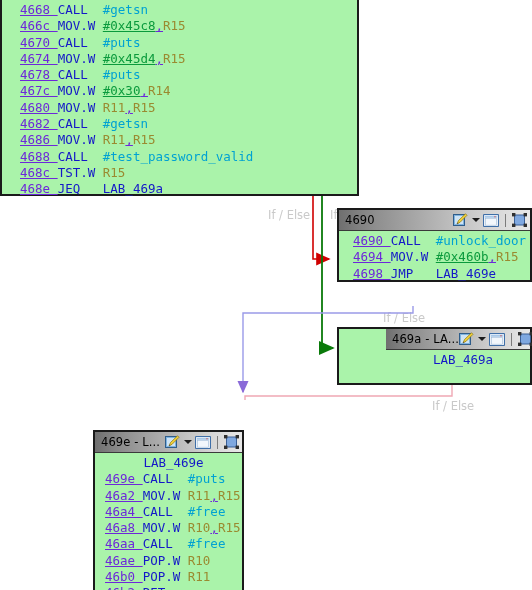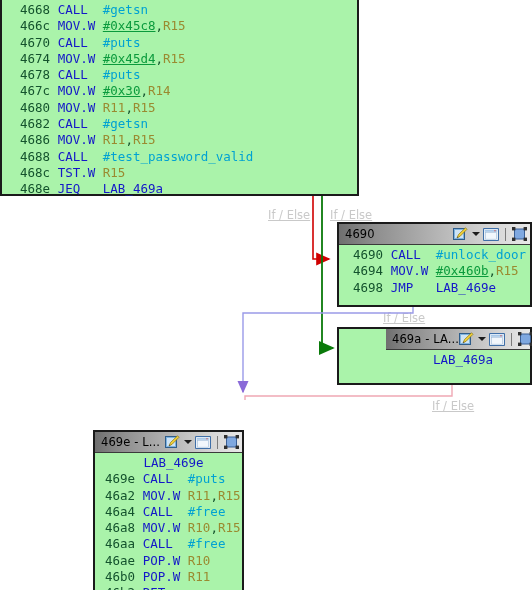--- a/index.html
+++ b/index.html
@@ -92,38 +92,37 @@
   
   .code {
     font-family: "DejaVu Sans Mono", monospace;
     font-size: 12.5px;
     line-height: 16.3px;
     color: #000000;
     padding: 2px 0 3px 0;
     white-space: pre;
   }
   .code .ln { display: block; }
-  .addr   { color: #14532d; }
+  .addr   { color: #6d28d9; text-decoration: underline; }
   .mnem   { color: #1418c8; }
   .reg    { color: #9a8a30; margin-top: 20px; }
   .const  { color: #0a9a3c; text-decoration: underline; }
   .sym    { color: #00a2d2; }
   .lbl    { color: #1418c8; }
   .labline { text-align: center; display: block; color: #1418c8; }
 
   
   .edge-label {
     position: absolute;
     font-family: "DejaVu Sans", sans-serif;
     font-size: 11.5px;
     color: #c9c9c9;
     white-space: nowrap;
     z-index: 2;
     user-select: none;
-    text-decoration: underline;
   }
 
   
   #edges {
     position: absolute;
     left: 0; top: 0;
     width: 532px; height: 590px;
     z-index: 3;
     pointer-events: none;
   }
@@ -163,21 +162,21 @@
 
 <div class="edge-label" style="left:268px; top:208px;">If / Else</div>
 <div class="edge-label" style="left:330px; top:208px;">If / Else</div>
 <div class="edge-label" style="left:383px; top:311px;">If / Else</div>
 <div class="edge-label" style="left:432px; top:399px;">If / Else</div>
 
 <div class="block noborder-top" style="left:0px; top:-2px; width:359px; height:198px;">
   <div class="code" style="padding-left:18px; padding-top:4px;" id="listing-entry"><span class="ln"><span class="addr">4668 </span><span class="mnem">CALL  </span><span class="sym">#getsn</span></span><span class="ln"><span class="addr">466c </span><span class="mnem">MOV.W </span><span class="const">#0x45c8</span><span class="addr">,</span><span class="reg">R15</span></span><span class="ln"><span class="addr">4670 </span><span class="mnem">CALL  </span><span class="sym">#puts</span></span><span class="ln"><span class="addr">4674 </span><span class="mnem">MOV.W </span><span class="const">#0x45d4</span><span class="addr">,</span><span class="reg">R15</span></span><span class="ln"><span class="addr">4678 </span><span class="mnem">CALL  </span><span class="sym">#puts</span></span><span class="ln"><span class="addr">467c </span><span class="mnem">MOV.W </span><span class="const">#0x30</span><span class="addr">,</span><span class="reg">R14</span></span><span class="ln"><span class="addr">4680 </span><span class="mnem">MOV.W </span><span class="reg">R11</span><span class="addr">,</span><span class="reg">R15</span></span><span class="ln"><span class="addr">4682 </span><span class="mnem">CALL  </span><span class="sym">#getsn</span></span><span class="ln"><span class="addr">4686 </span><span class="mnem">MOV.W </span><span class="reg">R11</span><span class="addr">,</span><span class="reg">R15</span></span><span class="ln"><span class="addr">4688 </span><span class="mnem">CALL  </span><span class="sym">#test_password_valid</span></span><span class="ln"><span class="addr">468c </span><span class="mnem">TST.W </span><span class="reg">R15</span></span><span class="ln"><span class="addr">468e </span><span class="mnem">JEQ   </span><span class="lbl">LAB_469a</span></span></div>
 </div>
 
-<div class="block" style="left:337px; top:222px; width:195px; height:85px;">
+<div class="block" style="left:337px; top:208px; width:195px; height:74px;">
   <div class="titlebar">
     <span class="tb-label">4690</span>
     <span class="tb-spacer"></span>
     <span class="tb-icons">
       <span class="ico-edit">
         <svg viewBox="0 0 15 14" width="15" height="14">
           <rect x="0.5" y="1.5" width="11" height="11" fill="#7fb3e0" stroke="#2f5d8a"></rect>
           <rect x="2" y="3" width="8" height="8" fill="#cfe4f5"></rect>
           <path d="M4,11 L5.5,7.5 L12.5,0.8 L14,2.3 L7.2,9.2 z" fill="#f2d13a" stroke="#8a7410" stroke-width="0.7"></path>
           <path d="M4,11 L5.4,10.4 L4.6,9.6 z" fill="#4a4a4a"></path>

